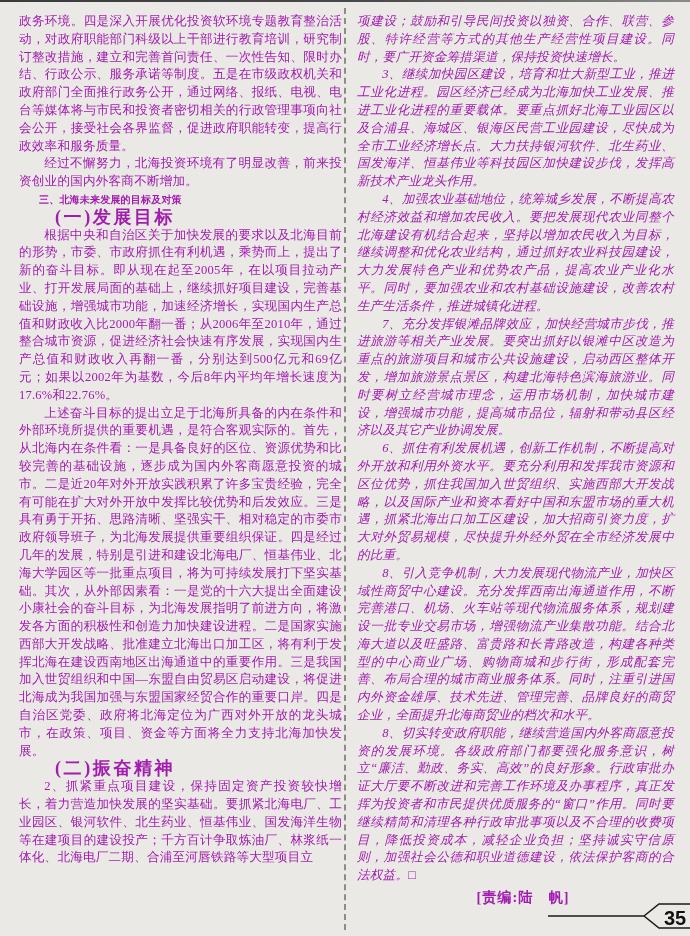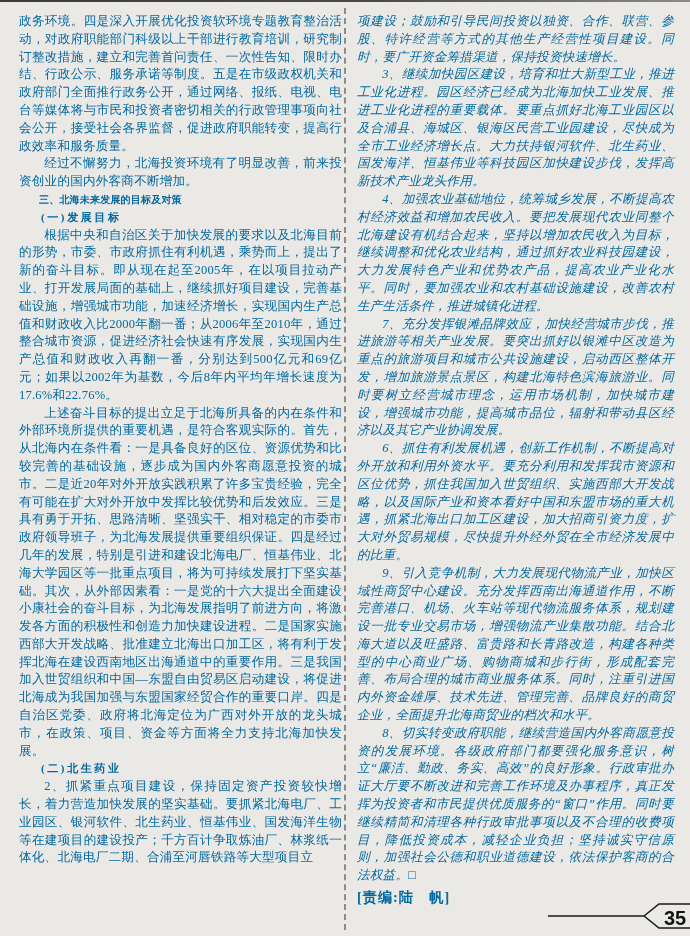--- a/index.html
+++ b/index.html
@@ -9,21 +9,21 @@
     height: 936px;
     overflow: hidden;
     background: #b0aeab;
   }
   .page {
     position: relative;
     width: 690px;
     height: 936px;
     background: #eae9e5;
     font-family: "Liberation Serif", "DejaVu Serif", serif;
-    color: #0369a1;
+    color: #a21caf;
     overflow: hidden;
   }
   .top-scan-edge {
     position: absolute;
     top: 0; left: 0;
     width: 100%;
     height: 2px;
     background: linear-gradient(to right, #3a3a3a 0%, #4a4a4a 55%, #8a8a88 100%);
   }
   .col {
@@ -40,36 +40,36 @@
   .col p { margin: 0; text-indent: 2em; }
   .col p.noindent { text-indent: 0; }
   .col p.heading {
     font-family: "Liberation Sans", "DejaVu Sans", sans-serif;
     font-weight: bold;
     font-size: 10px;
   }
   .col p.subheading {
     font-weight: bold;
     letter-spacing: 2.6px;
-    font-size: 11px;
+    font-size: 18px;
   }
   .divider {
     position: absolute;
     left: 344px;
     top: 8px;
     height: 922px;
     width: 0;
     border-left: 2px dashed #8e8c88;
   }
   .editor {
     position: absolute;
     top: 888px;
-    left: 357px;
+    left: 375px;
     width: 296px;
-    text-align: left;
+    text-align: center;
     font-weight: bold;
     font-size: 14.2px;
     letter-spacing: 1px;
   }
   .pennant {
     position: absolute;
     left: 546px;
     top: 899px;
     width: 144px;
     height: 34px;
@@ -87,33 +87,33 @@
 <div class="page">
   <div class="top-scan-edge"></div>
 
   <div class="col left" id="col-left">
       <p class=" noindent">政务环境。四是深入开展优化投资软环境专题教育整治活动，对政府职能部门科级以上干部进行教育培训，研究制订整改措施，建立和完善首问责任、一次性告知、限时办结、行政公示、服务承诺等制度。五是在市级政权机关和政府部门全面推行政务公开，通过网络、报纸、电视、电台等媒体将与市民和投资者密切相关的行政管理事项向社会公开，接受社会各界监督，促进政府职能转变，提高行政效率和服务质量。</p>
       <p class="">经过不懈努力，北海投资环境有了明显改善，前来投资创业的国内外客商不断增加。</p>
       <p class="heading">三、北海未来发展的目标及对策</p>
       <p class="subheading">(一)发展目标</p>
       <p class="">根据中央和自治区关于加快发展的要求以及北海目前的形势，市委、市政府抓住有利机遇，乘势而上，提出了新的奋斗目标。即从现在起至2005年，在以项目拉动产业、打开发展局面的基础上，继续抓好项目建设，完善基础设施，增强城市功能，加速经济增长，实现国内生产总值和财政收入比2000年翻一番；从2006年至2010年，通过整合城市资源，促进经济社会快速有序发展，实现国内生产总值和财政收入再翻一番，分别达到500亿元和69亿元；如果以2002年为基数，今后8年内平均年增长速度为17.6%和22.76%。</p>
       <p class="">上述奋斗目标的提出立足于北海所具备的内在条件和外部环境所提供的重要机遇，是符合客观实际的。首先，从北海内在条件看：一是具备良好的区位、资源优势和比较完善的基础设施，逐步成为国内外客商愿意投资的城市。二是近20年对外开放实践积累了许多宝贵经验，完全有可能在扩大对外开放中发挥比较优势和后发效应。三是具有勇于开拓、思路清晰、坚强实干、相对稳定的市委市政府领导班子，为北海发展提供重要组织保证。四是经过几年的发展，特别是引进和建设北海电厂、恒基伟业、北海大学园区等一批重点项目，将为可持续发展打下坚实基础。其次，从外部因素看：一是党的十六大提出全面建设小康社会的奋斗目标，为北海发展指明了前进方向，将激发各方面的积极性和创造力加快建设进程。二是国家实施西部大开发战略、批准建立北海出口加工区，将有利于发挥北海在建设西南地区出海通道中的重要作用。三是我国加入世贸组织和中国—东盟自由贸易区启动建设，将促进北海成为我国加强与东盟国家经贸合作的重要口岸。四是自治区党委、政府将北海定位为广西对外开放的龙头城市，在政策、项目、资金等方面将全力支持北海加快发展。</p>
-      <p class="subheading">(二)北生药业</p>
+      <p class="subheading">(二)振奋精神</p>
       <p class="">2、抓紧重点项目建设，保持固定资产投资较快增长，着力营造加快发展的坚实基础。要抓紧北海电厂、工业园区、银河软件、北生药业、恒基伟业、国发海洋生物等在建项目的建设投产；千方百计争取炼油厂、林浆纸一体化、北海电厂二期、合浦至河唇铁路等大型项目立</p>
     </div>
 
   <div class="divider"></div>
 
   <div class="col right" id="col-right">
       <p class=" noindent">项建设；鼓励和引导民间投资以独资、合作、联营、参股、特许经营等方式的其他生产经营性项目建设。同时，要广开资金筹措渠道，保持投资快速增长。</p>
       <p class="">3、继续加快园区建设，培育和壮大新型工业，推进工业化进程。园区经济已经成为北海加快工业发展、推进工业化进程的重要载体。要重点抓好北海工业园区以及合浦县、海城区、银海区民营工业园建设，尽快成为全市工业经济增长点。大力扶持银河软件、北生药业、国发海洋、恒基伟业等科技园区加快建设步伐，发挥高新技术产业龙头作用。</p>
       <p class="">4、加强农业基础地位，统筹城乡发展，不断提高农村经济效益和增加农民收入。要把发展现代农业同整个北海建设有机结合起来，坚持以增加农民收入为目标，继续调整和优化农业结构，通过抓好农业科技园建设，大力发展特色产业和优势农产品，提高农业产业化水平。同时，要加强农业和农村基础设施建设，改善农村生产生活条件，推进城镇化进程。</p>
       <p class="">7、充分发挥银滩品牌效应，加快经营城市步伐，推进旅游等相关产业发展。要突出抓好以银滩中区改造为重点的旅游项目和城市公共设施建设，启动西区整体开发，增加旅游景点景区，构建北海特色滨海旅游业。同时要树立经营城市理念，运用市场机制，加快城市建设，增强城市功能，提高城市品位，辐射和带动县区经济以及其它产业协调发展。</p>
       <p class="">6、抓住有利发展机遇，创新工作机制，不断提高对外开放和利用外资水平。要充分利用和发挥我市资源和区位优势，抓住我国加入世贸组织、实施西部大开发战略，以及国际产业和资本看好中国和东盟市场的重大机遇，抓紧北海出口加工区建设，加大招商引资力度，扩大对外贸易规模，尽快提升外经外贸在全市经济发展中的比重。</p>
-      <p class="">9、引入竞争机制，大力发展现代物流产业，加快区域性商贸中心建设。充分发挥西南出海通道作用，不断完善港口、机场、火车站等现代物流服务体系，规划建设一批专业交易市场，增强物流产业集散功能。结合北海大道以及旺盛路、富贵路和长青路改造，构建各种类型的中心商业广场、购物商城和步行街，形成配套完善、布局合理的城市商业服务体系。同时，注重引进国内外资金雄厚、技术先进、管理完善、品牌良好的商贸企业，全面提升北海商贸业的档次和水平。</p>
+      <p class="">8、引入竞争机制，大力发展现代物流产业，加快区域性商贸中心建设。充分发挥西南出海通道作用，不断完善港口、机场、火车站等现代物流服务体系，规划建设一批专业交易市场，增强物流产业集散功能。结合北海大道以及旺盛路、富贵路和长青路改造，构建各种类型的中心商业广场、购物商城和步行街，形成配套完善、布局合理的城市商业服务体系。同时，注重引进国内外资金雄厚、技术先进、管理完善、品牌良好的商贸企业，全面提升北海商贸业的档次和水平。</p>
       <p class="">8、切实转变政府职能，继续营造国内外客商愿意投资的发展环境。各级政府部门都要强化服务意识，树立“廉洁、勤政、务实、高效”的良好形象。行政审批办证大厅要不断改进和完善工作环境及办事程序，真正发挥为投资者和市民提供优质服务的“窗口”作用。同时要继续精简和清理各种行政审批事项以及不合理的收费项目，降低投资成本，减轻企业负担；坚持诚实守信原则，加强社会公德和职业道德建设，依法保护客商的合法权益。□</p>
     </div>
 
   <div class="editor">[责编:陆　帆]</div>
 
   <svg class="pennant" viewBox="0 0 144 34" xmlns="http://www.w3.org/2000/svg">
     <path d="M2 17 H98 M98 17 L113 5 H144 M98 17 L113 29 H144" fill="none" stroke="#1a1a1a" stroke-width="1.6"></path>
     <text x="118" y="25.5">35</text>
   </svg>
 </div>

